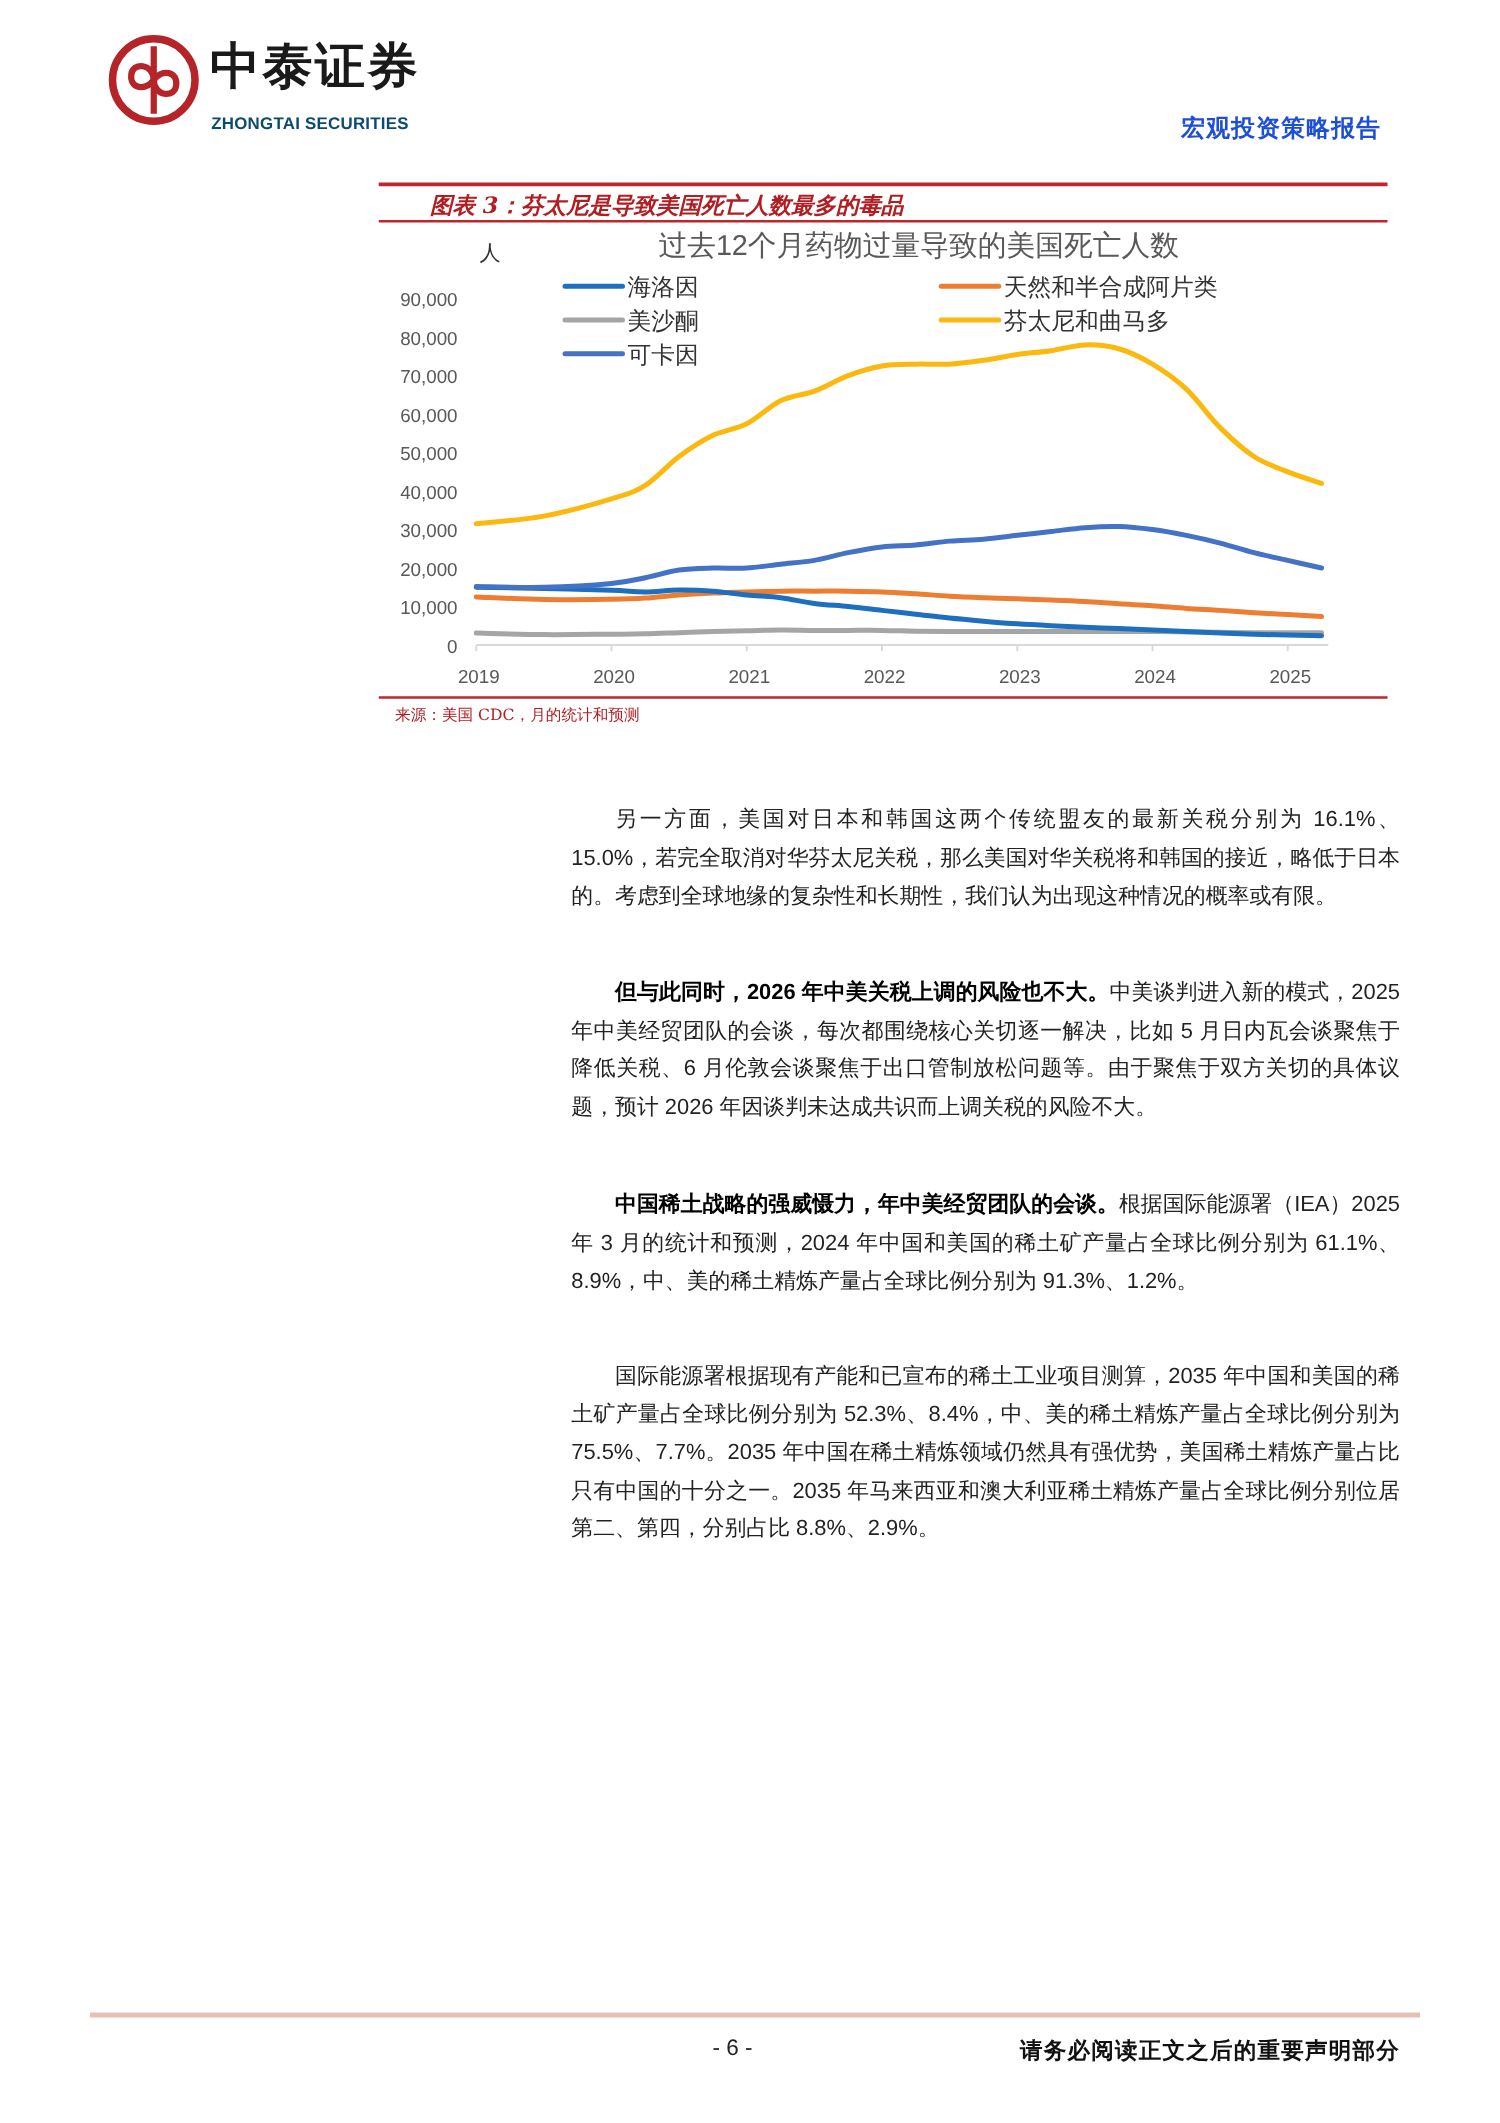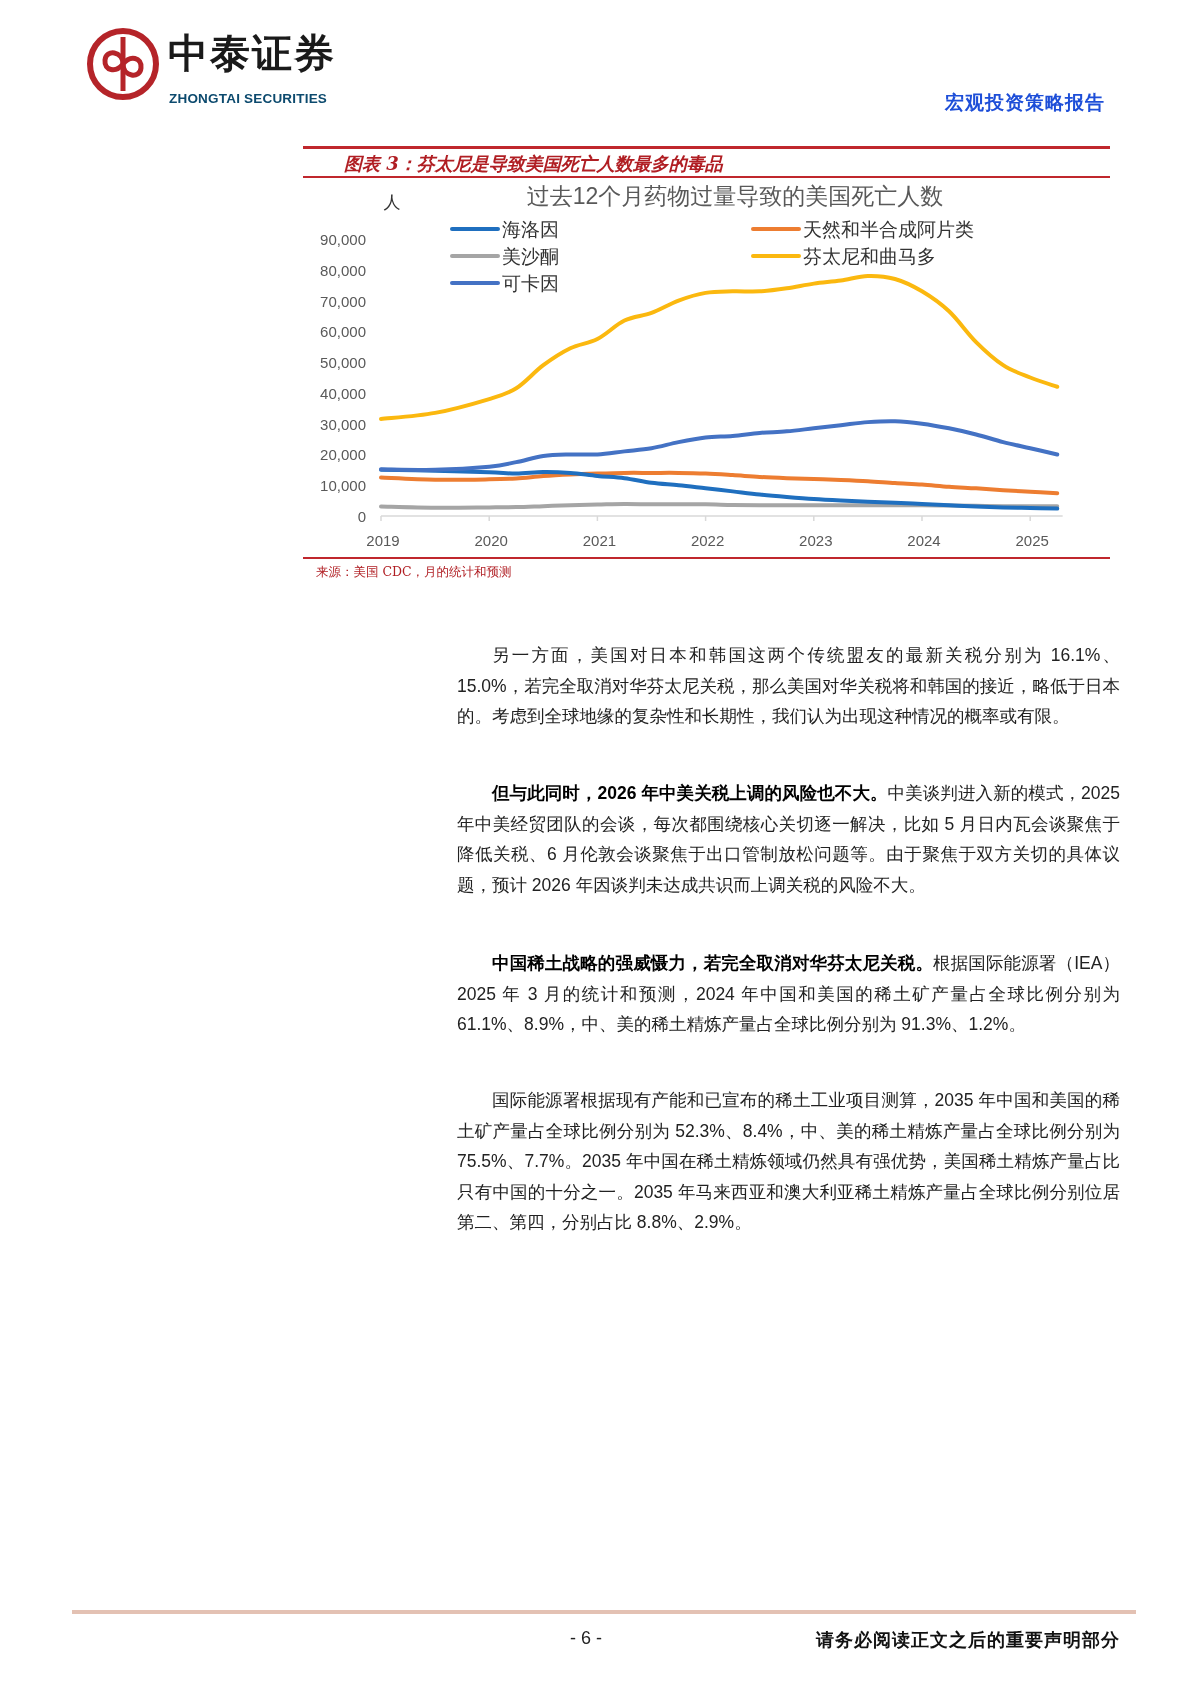--- a/index.html
+++ b/index.html
@@ -103,18 +103,18 @@
       <line x1="452" y1="283" x2="498" y2="283" stroke="#4472c4" stroke-width="4" stroke-linecap="round"></line>
       <text x="502" y="290" font-size="19" fill="#333">可卡因</text>
     </g>
 </svg>
 
 <div class="abs rule-red" style="left:303px; top:557px; width:807px;"></div>
 <div class="abs source">来源：美国 CDC，月的统计和预测</div>
 
 <p class="abs para" style="top:640px;"><b></b><span>另一方面，美国对日本和韩国这两个传统盟友的最新关税分别为 16.1%、15.0%，若完全取消对华芬太尼关税，那么美国对华关税将和韩国的接近，略低于日本的。考虑到全球地缘的复杂性和长期性，我们认为出现这种情况的概率或有限。</span></p>
 <p class="abs para" style="top:739px;margin-top:39px;"><b>但与此同时，2026 年中美关税上调的风险也不大。</b><span>中美谈判进入新的模式，2025 年中美经贸团队的会谈，每次都围绕核心关切逐一解决，比如 5 月日内瓦会谈聚焦于降低关税、6 月伦敦会谈聚焦于出口管制放松问题等。由于聚焦于双方关切的具体议题，预计 2026 年因谈判未达成共识而上调关税的风险不大。</span></p>
-<p class="abs para" style="top:948px;"><b>中国稀土战略的强威慑力，若完全取消对华芬太尼关税。</b><span>根据国际能源署（IEA）2025 年 3 月的统计和预测，2024 年中国和美国的稀土矿产量占全球比例分别为 61.1%、8.9%，中、美的稀土精炼产量占全球比例分别为 91.3%、1.2%。</span></p>
+<p class="abs para" style="top:948px;"><b>中国稀土战略的强威慑力，年中美经贸团队的会谈。</b><span>根据国际能源署（IEA）2025 年 3 月的统计和预测，2024 年中国和美国的稀土矿产量占全球比例分别为 61.1%、8.9%，中、美的稀土精炼产量占全球比例分别为 91.3%、1.2%。</span></p>
 <p class="abs para" style="top:1085px;"><b></b><span>国际能源署根据现有产能和已宣布的稀土工业项目测算，2035 年中国和美国的稀土矿产量占全球比例分别为 52.3%、8.4%，中、美的稀土精炼产量占全球比例分别为 75.5%、7.7%。2035 年中国在稀土精炼领域仍然具有强优势，美国稀土精炼产量占比只有中国的十分之一。2035 年马来西亚和澳大利亚稀土精炼产量占全球比例分别位居第二、第四，分别占比 8.8%、2.9%。</span></p>
 
 <div class="abs footer-rule"></div>
 <div class="abs page-num">- 6 -</div>
 <div class="abs footer-note">请务必阅读正文之后的重要声明部分</div>
 
 </body></html>

